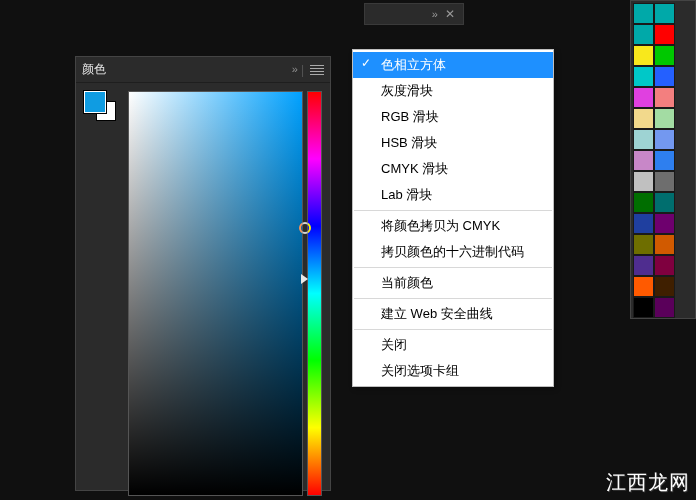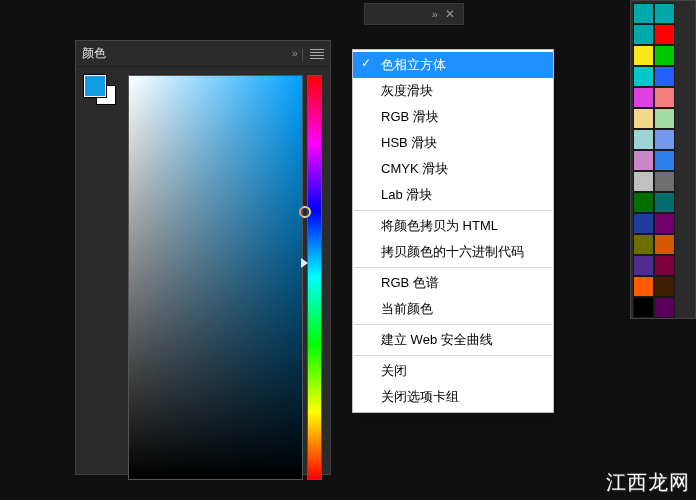--- a/index.html
+++ b/index.html
@@ -24,21 +24,21 @@
     justify-content: flex-end;
     gap: 10px;
     padding: 0 8px;
   }
   .mini-tab .chevrons { color: #9a9a9a; letter-spacing: -3px; font-size: 11px; }
   .mini-tab .x { color: #9a9a9a; font-size: 12px; }
 
   
   .color-panel {
     position: absolute;
-    top: 40px; left: 75px;
+    top: 56px; left: 75px;
     width: 256px; height: 435px;
     background: #2b2b2b;
     border: 1px solid #444;
   }
   .cp-header {
     height: 26px;
     background: #2b2b2b;
     border-bottom: 1px solid #1e1e1e;
     display: flex;
     align-items: center;
@@ -228,24 +228,23 @@
 </div>
 
 <div class="flyout" id="flyout">
     <div class="item sel"><span class="check">✓</span><span>色相立方体</span></div>
     <div class="item"><span>灰度滑块</span></div>
     <div class="item"><span>RGB 滑块</span></div>
     <div class="item"><span>HSB 滑块</span></div>
     <div class="item"><span>CMYK 滑块</span></div>
     <div class="item"><span>Lab 滑块</span></div>
     <hr>
-    <div class="item"><span>将颜色拷贝为 HTML</span></div>
+    <div class="item"><span>将颜色拷贝为 CMYK</span></div>
     <div class="item"><span>拷贝颜色的十六进制代码</span></div>
     <hr>
-    <div class="item"><span>RGB 色谱</span></div>
     <div class="item"><span>当前颜色</span></div>
     <hr>
     <div class="item"><span>建立 Web 安全曲线</span></div>
     <hr>
     <div class="item"><span>关闭</span></div>
     <div class="item"><span>关闭选项卡组</span></div>
   </div>
 
 <div class="swatches" id="swatches">
     <div class="sw" style="background: rgb(0, 169, 169);"></div>

